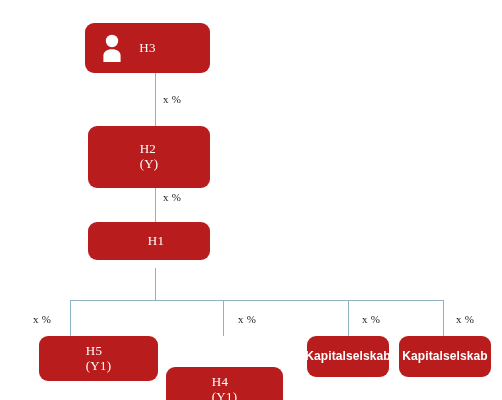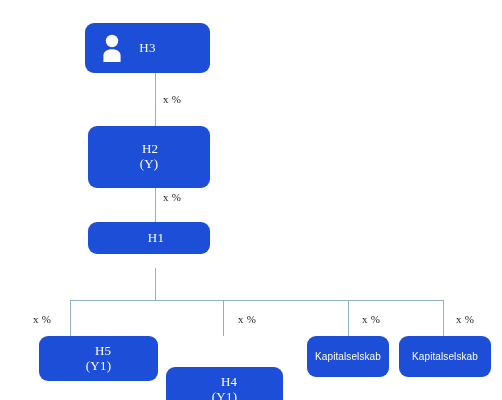--- a/index.html
+++ b/index.html
@@ -23,44 +23,44 @@
   .conn {
     position: absolute;
     background: #8fb3c4;
   }
   .conn-v { width: 1px; }
   .conn-h { height: 1px; }
 
   
   .node {
     position: absolute;
-    background: #1d4ed8;
+    background: #b91c1c;
     border-radius: 9px;
     box-sizing: border-box;
     display: flex;
     align-items: center;
     justify-content: center;
     color: #ffffff;
-    text-align: right;
+    text-align: left;
     line-height: 1.12;
   }
   .node-label {
     display: block;
     white-space: pre-line;
   }
 
   .node-big .node-label {
     font-family: "Liberation Serif", serif;
     font-size: 13px;
     letter-spacing: 0.2px;
   }
   .node-small .node-label {
     font-family: "Liberation Sans", sans-serif;
-    font-size: 10px;
-    font-weight: normal;
+    font-size: 12px;
+    font-weight: bold;
     letter-spacing: 0.1px;
   }
 
   
   .person-icon {
     position: absolute;
     left: 14px;
     top: 50%;
     transform: translateY(-50%);
     width: 26px;
@@ -116,21 +116,21 @@
       </svg>
     </span>
     <span class="node-label">H3</span>
   </div>
 
   <div class="node node-big" style="left:88px; top:126px; width:122px; height:62px;">
     <span class="node-label">H2
 (Y)</span>
   </div>
 
-  <div class="node node-big" style="left:88px; top:222px; width:122px; height:32px;padding-left:14px;">
+  <div class="node node-big" style="left:88px; top:222px; width:122px; height:38px;padding-left:14px;">
     <span class="node-label">H1</span>
   </div>
 
   <div class="node node-big" style="left:11px; top:336px; width:119px; height:45px;margin-left:28px;">
     <span class="node-label">H5
 (Y1)</span>
   </div>
 
   <div class="node node-big" style="left:166px; top:336px; width:117px; height:45px;margin-top:31px;">
     <span class="node-label">H4

